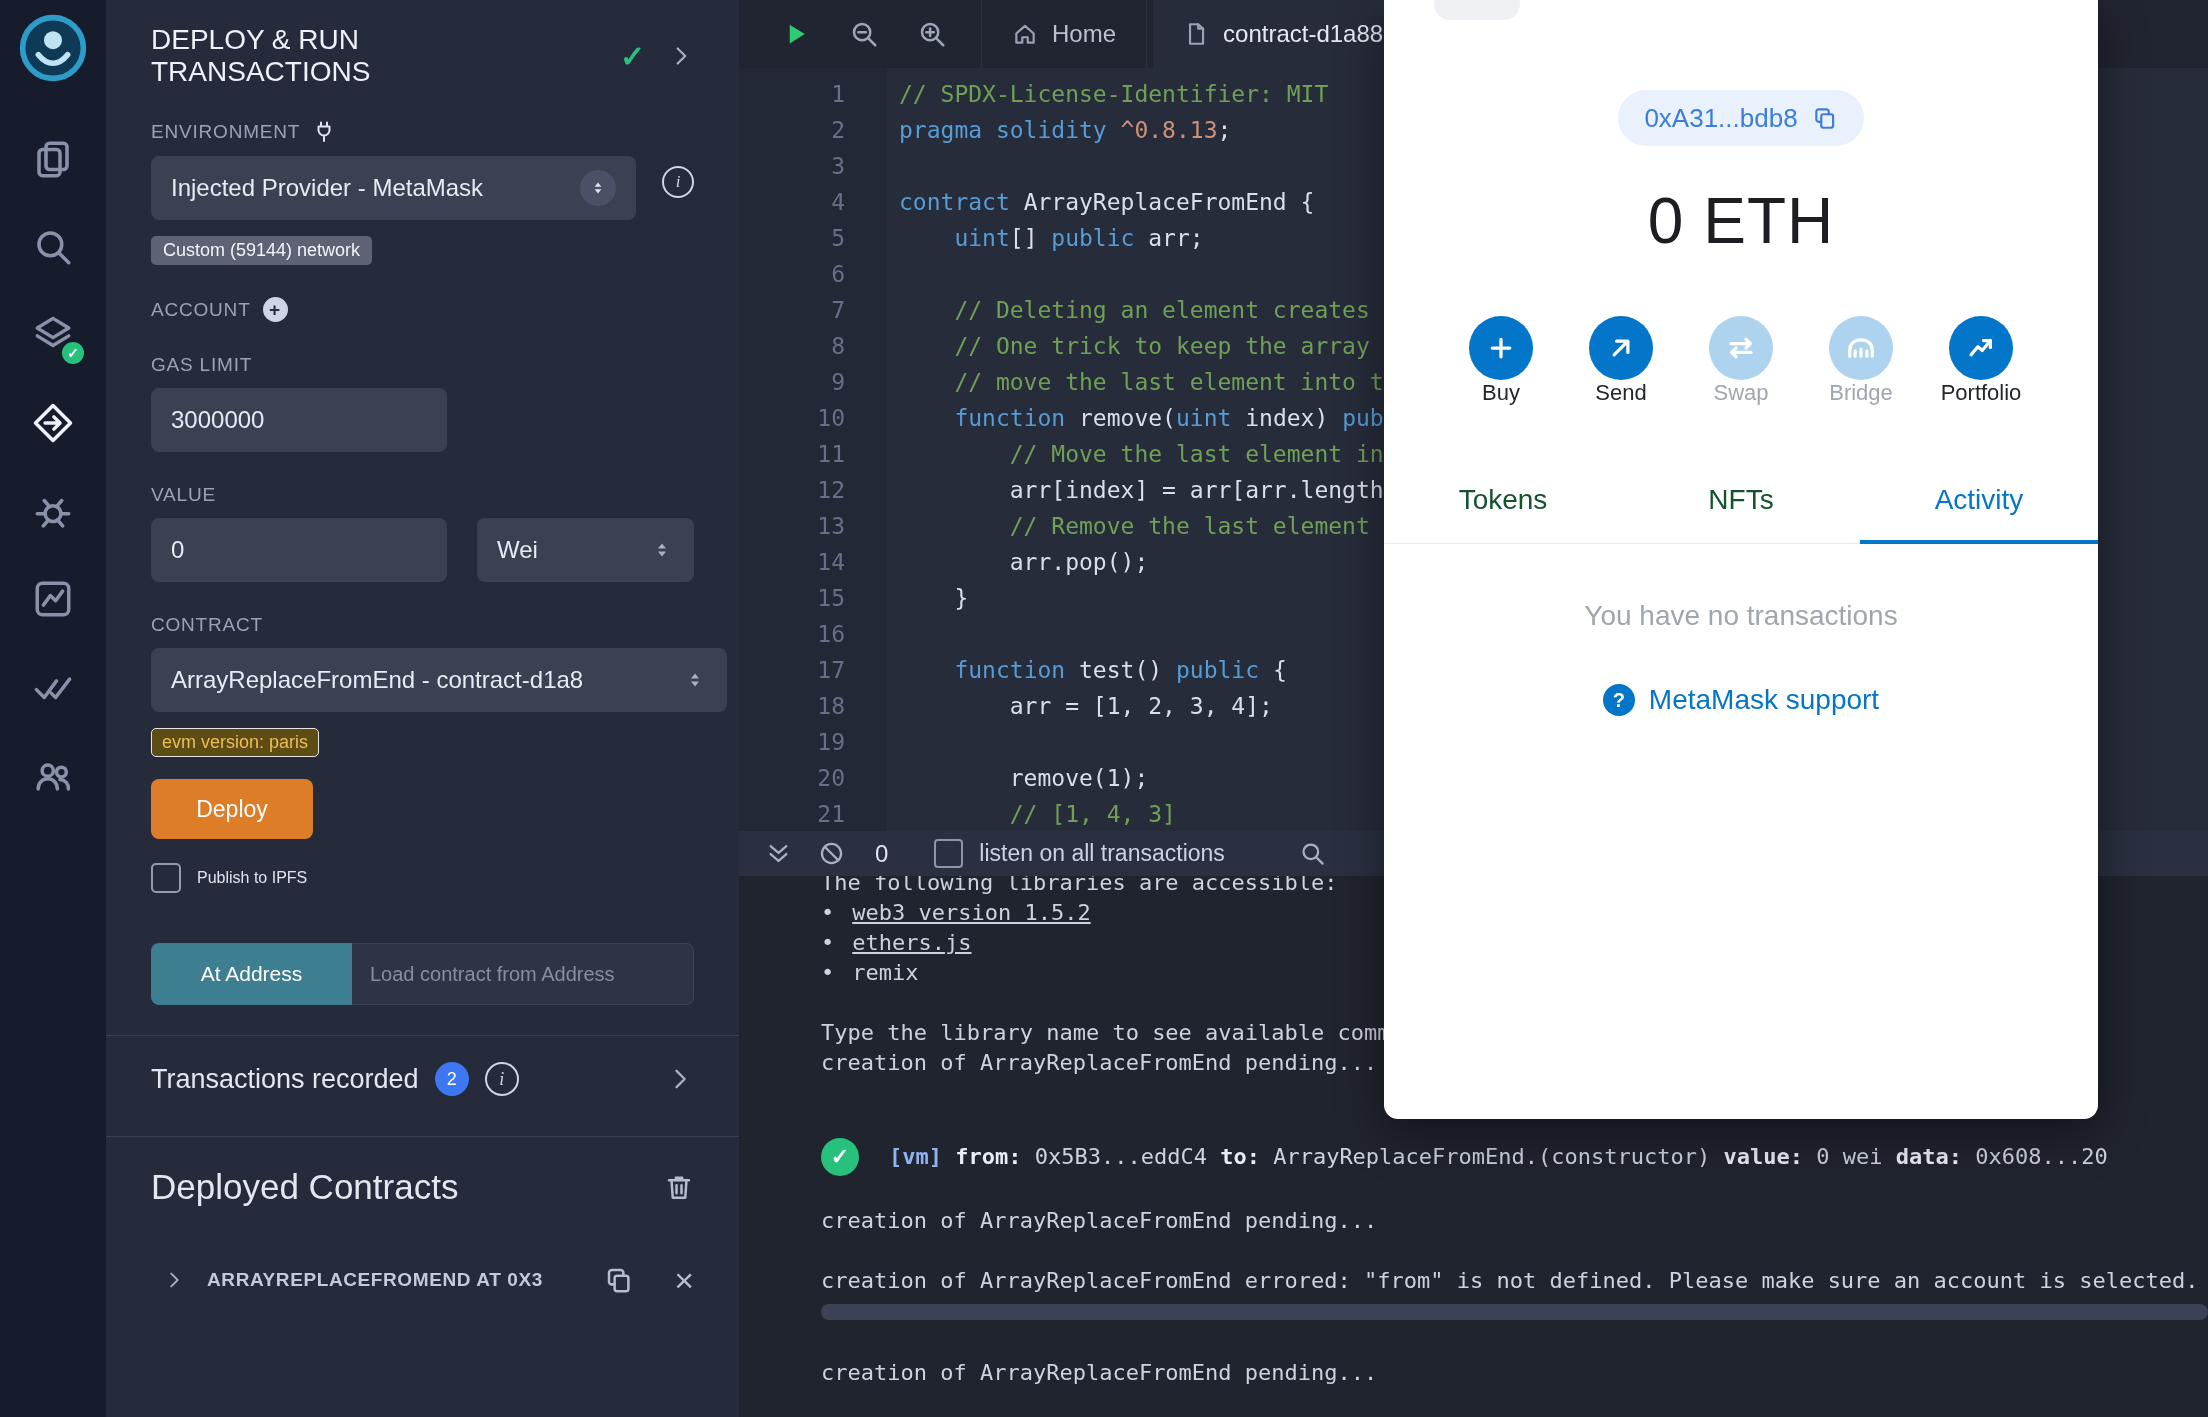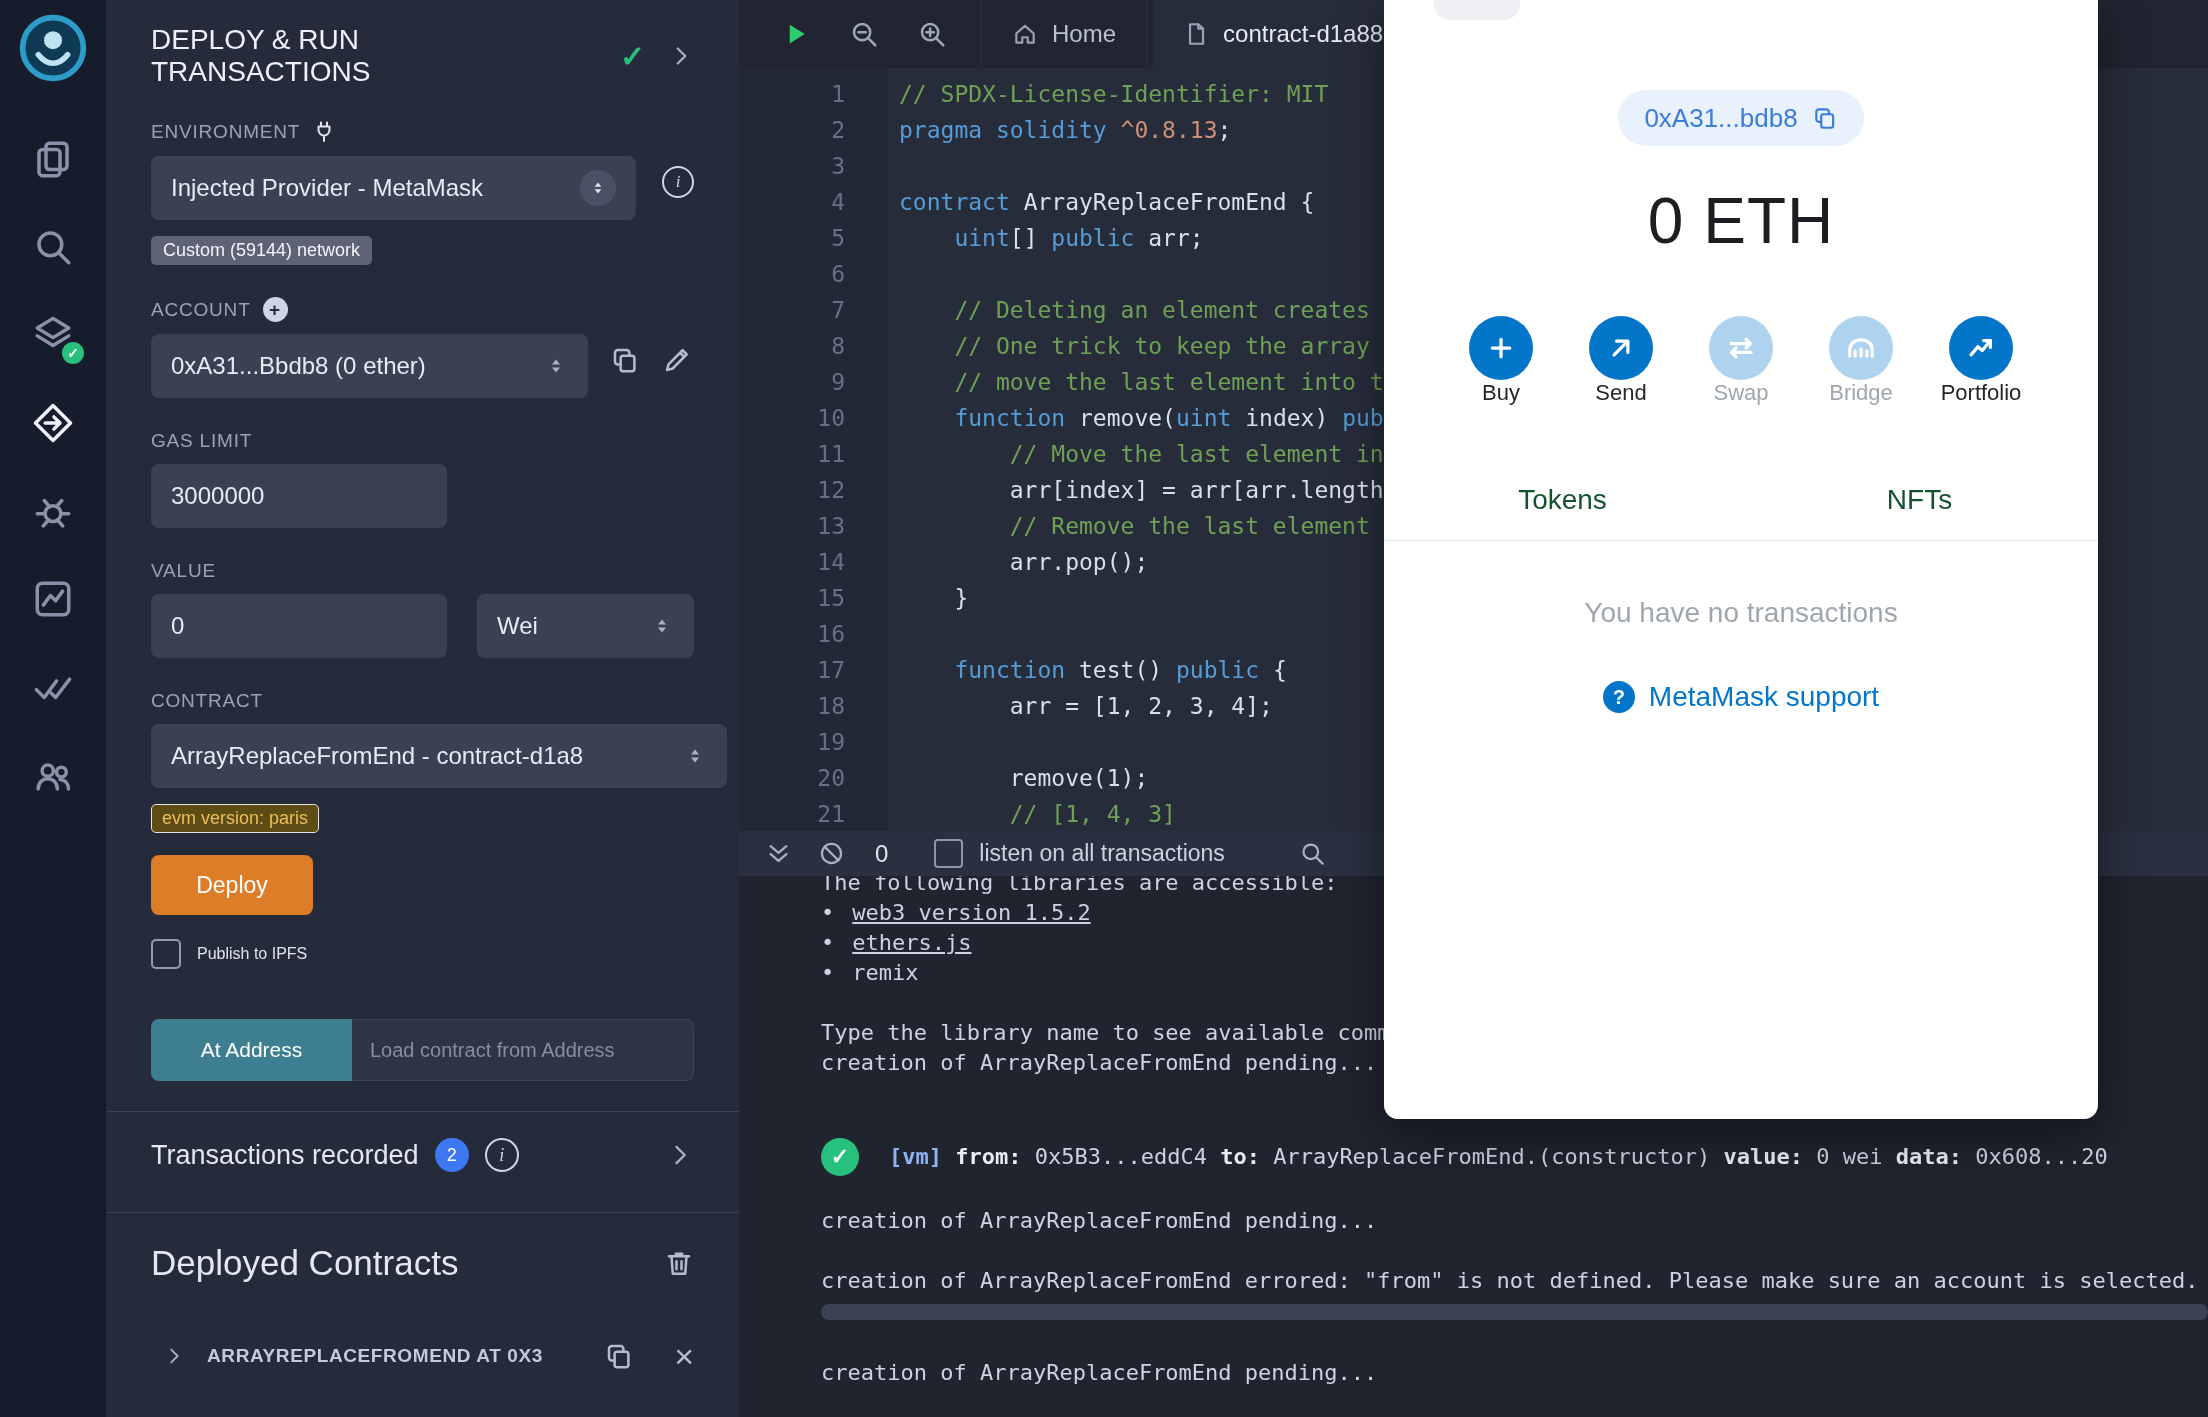--- a/index.html
+++ b/index.html
@@ -226,42 +226,20 @@
           </span>
       </div>
       <span class="info-btn">i</span>
     </div>
     <div class="net-badge">Custom (59144) network</div>
 
     <div class="p-label">
       <span>ACCOUNT</span>
       <span class="plus-btn">+</span>
     </div>
-    <div class="row">
-      <div class="select w-acct">
-        <span>0xA31...Bbdb8 (0 ether)</span>
-        <span class="sel-caret" data-icon="caret-updown">
-            <svg viewBox="0 0 24 24" class="ic">
-              <path class="f" d="M12 5.5 16 10.5H8Z"></path>
-              <path class="f" d="M12 18.5 8 13.5h8Z"></path>
-            </svg>
-          </span>
-      </div>
-      <span class="picon" data-icon="copy">
-          <svg viewBox="0 0 24 24" class="ic">
-            <rect x="8.5" y="8.5" width="11" height="12.5" rx="2"></rect>
-            <path d="M15.5 8.5V6.2A2.2 2.2 0 0 0 13.3 4H6.2A2.2 2.2 0 0 0 4 6.2v7.1a2.2 2.2 0 0 0 2.2 2.2h2.3"></path>
-          </svg>
-        </span>
-      <span class="picon" data-icon="pencil">
-          <svg viewBox="0 0 24 24" class="ic">
-            <path d="M4 20l1.2-4.5L16.5 4.2l3.3 3.3L8.5 18.8zM14.5 6.2l3.3 3.3"></path>
-          </svg>
-        </span>
-    </div>
 
     <div class="p-label">
         <span>GAS LIMIT</span>
       </div>
     <div class="tinput w-gas">
       <span>3000000</span>
     </div>
 
     <div class="p-label">
         <span>VALUE</span>
@@ -513,20 +491,21 @@
               <path d="M4 17.5 9.5 11l3.5 3 6.5-8"></path>
               <path d="M14 6h5.5v5.5"></path>
             </svg>
           </div>
           <div class="mm-alabel">Portfolio</div>
         </div>
       </div>
     <div id="mm-tabs" class="mm-tabs">
         <div class="mm-tab">Tokens</div>
         <div class="mm-tab">NFTs</div>
+        <div class="mm-tab active">Activity</div>
       </div>
     <div class="mm-empty">You have no transactions</div>
     <div class="mm-support">
       <span class="mm-q">?</span>
       <span>MetaMask support</span>
     </div>
   </div>
 
 </div>
 

